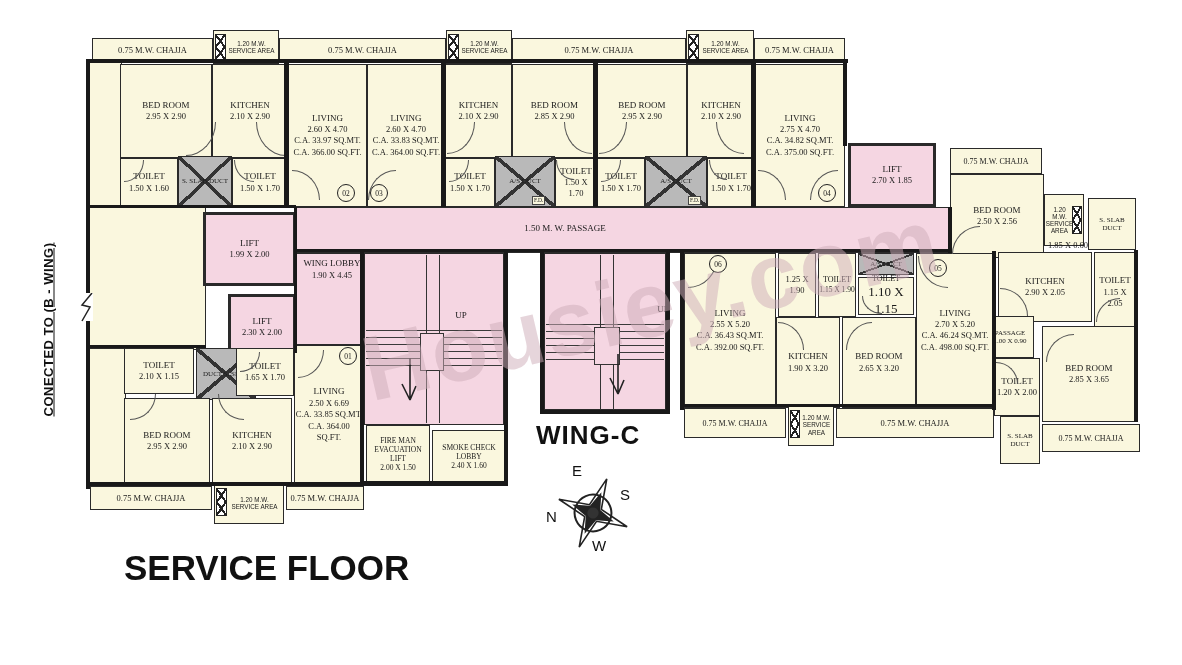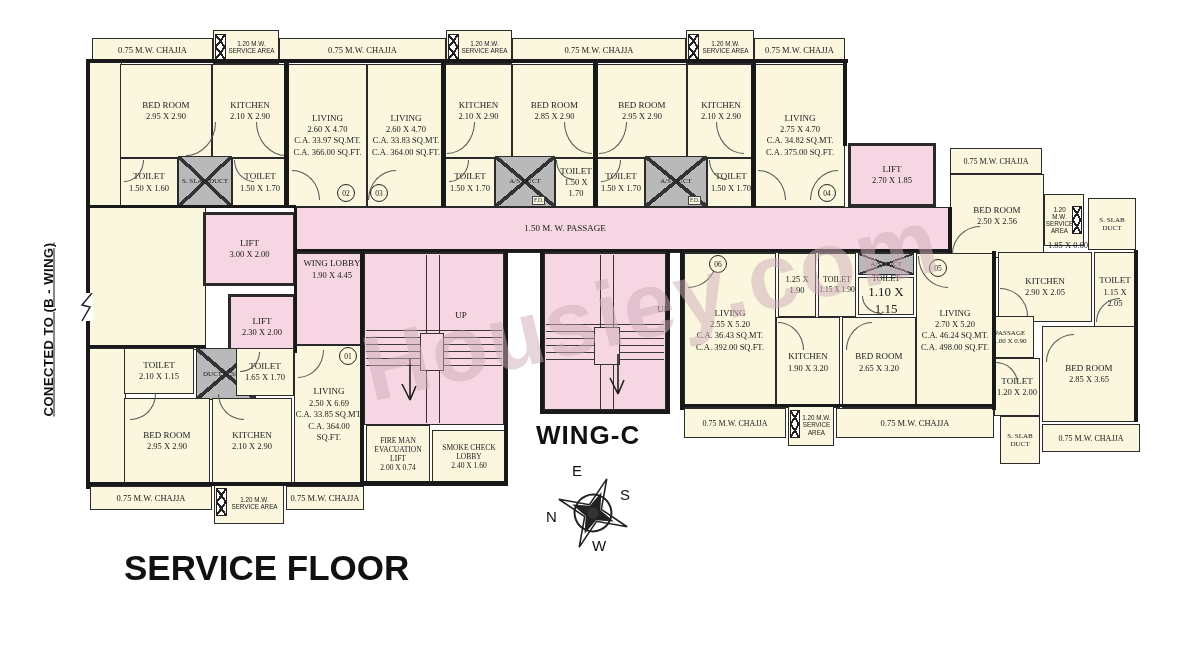--- a/index.html
+++ b/index.html
@@ -175,21 +175,21 @@
     <span class="ar">C.A. 34.82 SQ.MT.</span>
       <span class="ar">C.A. 375.00 SQ.FT.</span>
     </div>
 
   <div class="room pinkbg" style="left:848px;top:143px;width:88px;height:64px;border-width:3px;">
     <span class="nm">LIFT</span>
       <span class="dm">2.70 X 1.85</span>
     </div>
   <div class="room pinkbg" style="left:203px;top:212px;width:93px;height:74px;border-width:3px;">
     <span class="nm">LIFT</span>
-      <span class="dm">3.00 X 2.00</span>
+      <span class="dm">1.99 X 2.00</span>
     </div>
   <div class="room pinkbg" style="left:228px;top:294px;width:68px;height:66px;border-width:3px;">
     <span class="nm">LIFT</span>
       <span class="dm">2.30 X 2.00</span>
     </div>
 
   <div class="chajja" style="left:950px;top:148px;width:92px;height:26px;font-size:8px;">
       <span>0.75 M.W. CHAJJA</span>
     </div>
   <div class="room" style="left:950px;top:174px;width:94px;height:84px;">
@@ -239,21 +239,21 @@
 
   <div class="treads" style="left:366px;top:330px;width:136px;height:42px;"></div>
   <div class="vline" style="left:426px;top:255px;width:12px;height:168px;"></div>
   <div class="landing" style="left:420px;top:333px;width:22px;height:36px;"></div>
   <div class="flabel" style="left:446px;top:310px;width:30px;font-size:9px;"><span>UP</span></div>
   <svg class="abs" style="left:396px;top:356px;z-index:4;" width="26" height="52" viewBox="0 0 26 52">
     <path d="M14 2 V44 M14 44 L6 28 M14 44 L20 30" stroke="#222" fill="none" stroke-width="1.6"></path>
     </svg>
   <div class="room" style="left:366px;top:425px;width:64px;height:58px;">
     <span class="dnm" style="font-size:7.5px">FIRE MAN EVACUATION LIFT</span>
-    <span class="dnm" style="font-size:7.5px">2.00 X 0.74</span>
+    <span class="dnm" style="font-size:7.5px">2.00 X 1.50</span>
     </div>
   <div class="room" style="left:432px;top:430px;width:74px;height:52px;">
     <span class="dnm" style="font-size:7.5px">SMOKE CHECK LOBBY</span>
     <span class="dnm" style="font-size:7.5px">2.40 X 1.60</span>
     </div>
 
   <div class="treads" style="left:546px;top:324px;width:118px;height:42px;"></div>
   <div class="vline" style="left:600px;top:255px;width:12px;height:156px;"></div>
   <div class="landing" style="left:594px;top:327px;width:24px;height:36px;"></div>
   <div class="flabel" style="left:648px;top:304px;width:30px;font-size:9px;"><span>UP</span></div>

